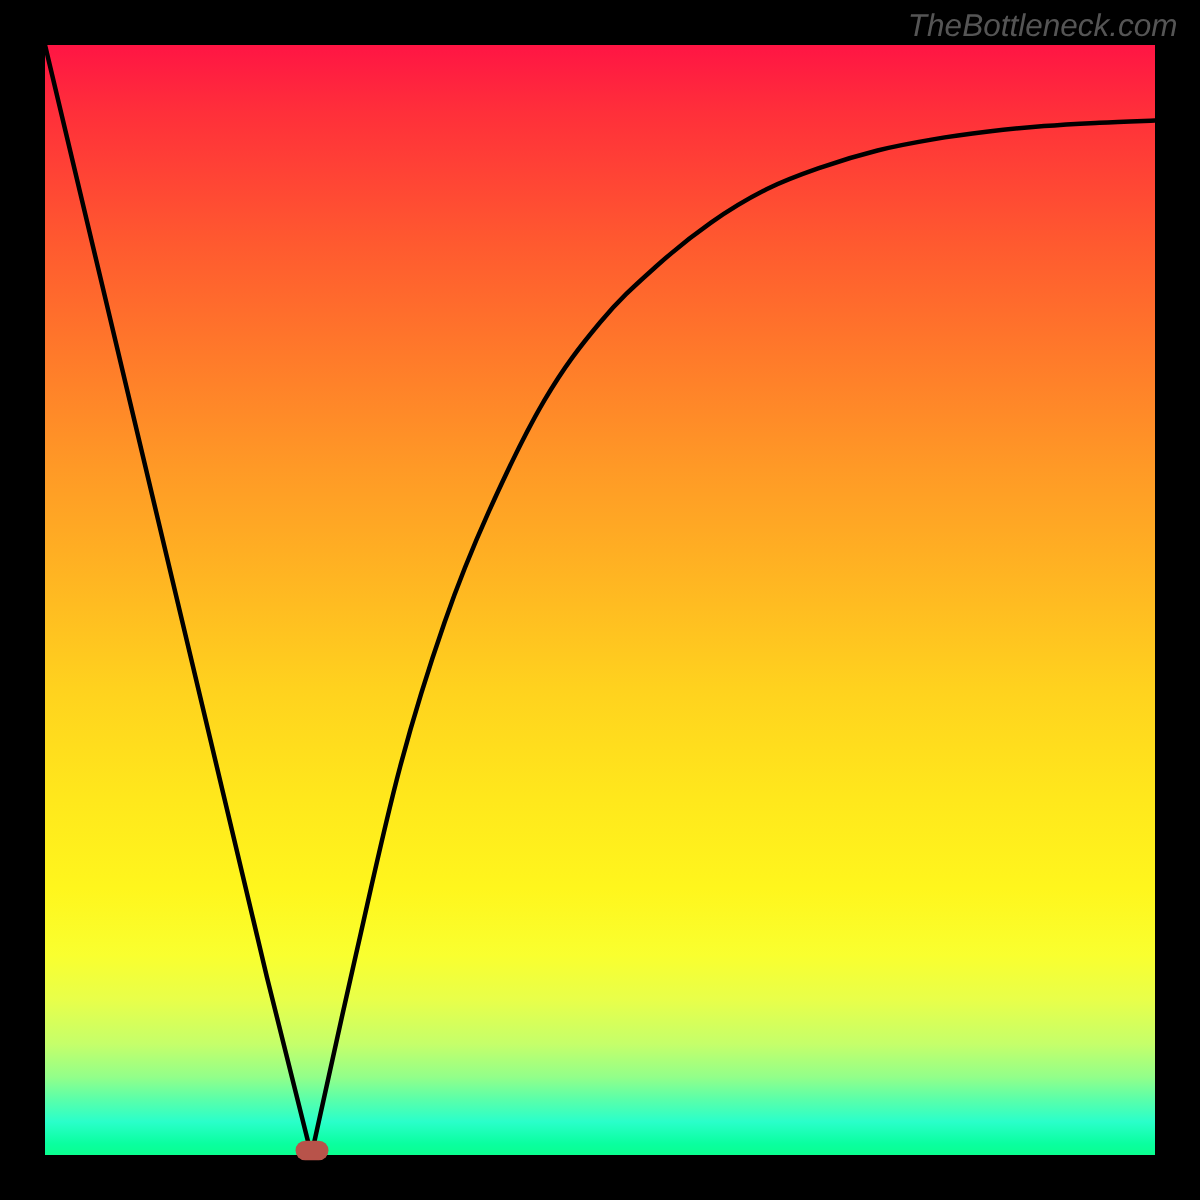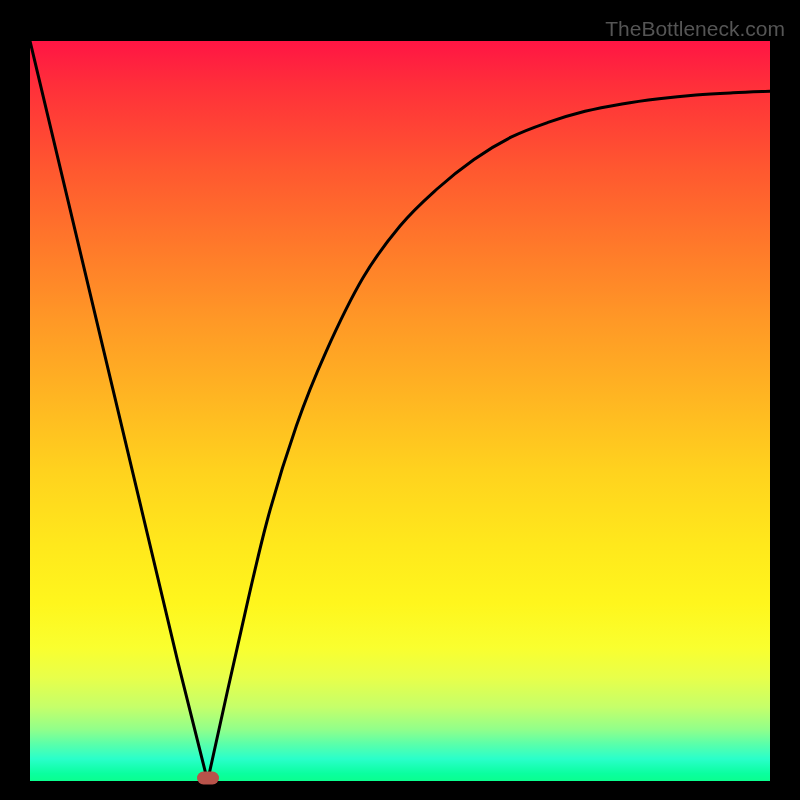--- a/index.html
+++ b/index.html
@@ -9,24 +9,25 @@
     }
     body {
       width: 800px;
       height: 800px;
       background: #000;
       position: relative;
       font-family: Arial, sans-serif;
     }
     .chart-container {
       position: absolute;
-      top: 11px;
+      top: 0;
       left: 0;
       width: 800px;
       height: 592px;
+      font-style: italic;
     }
     .watermark {
       position: absolute;
       top: 6px;
       right: 15px;
       color: #555;
       font-size: 21px;
       font-weight: normal;
       z-index: 10;
     }

